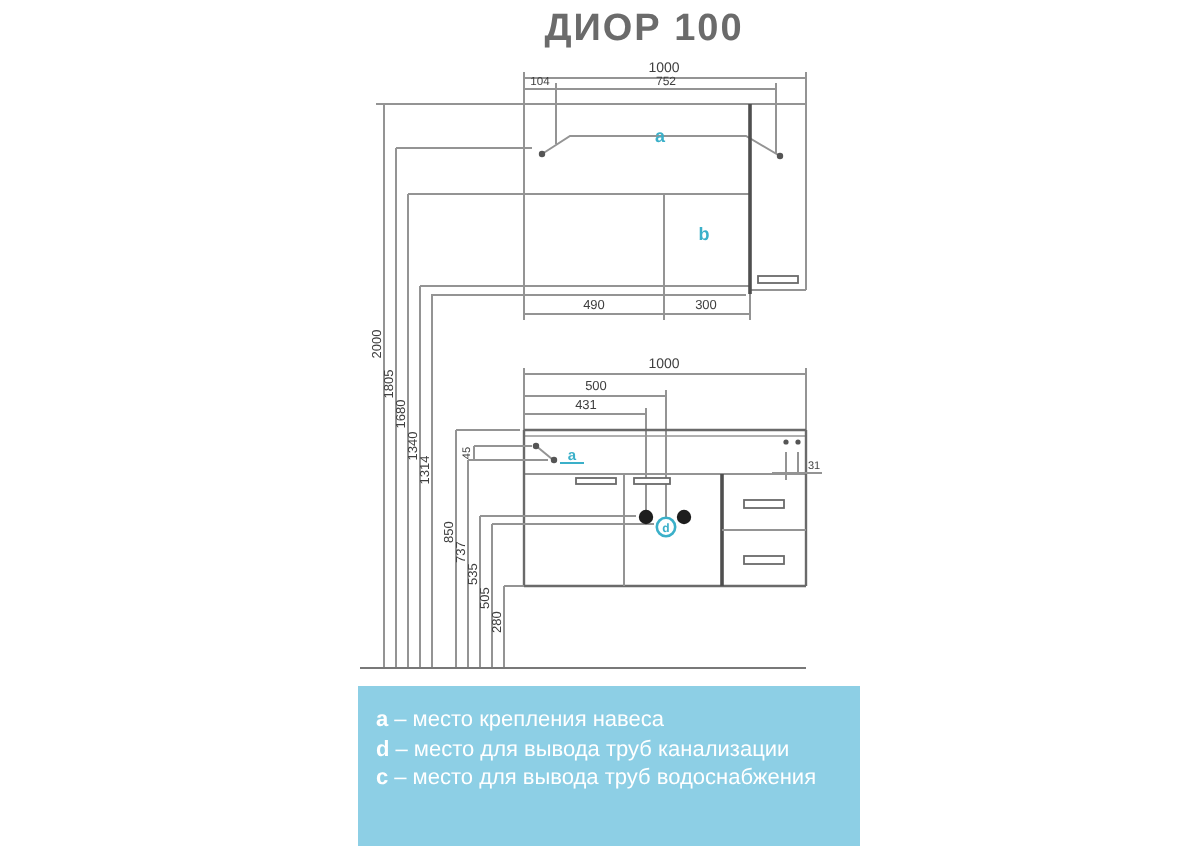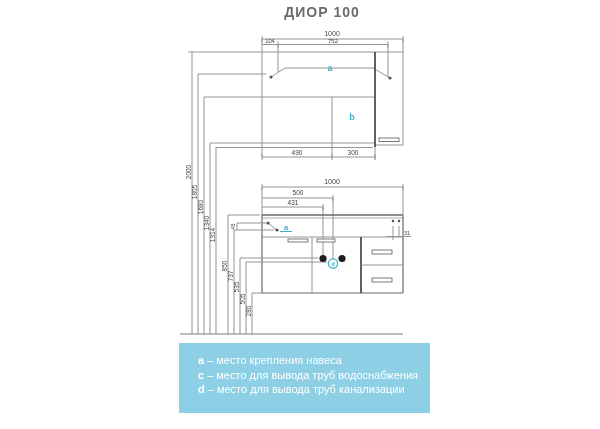--- a/index.html
+++ b/index.html
@@ -1,25 +1,25 @@
 <!DOCTYPE html>
 <html><head>
 <meta charset="utf-8">
 <style>
   html,body{margin:0;padding:0;background:#fff;}
   .stage{position:relative;width:600px;height:429px;background:#ffffff;overflow:hidden;
          font-family:"Liberation Sans",sans-serif;}
   .title{position:absolute;left:222px;top:4px;width:200px;text-align:center;
-         font-size:14px;font-weight:700;color:#6b6b6b;letter-spacing:1px;}
+         font-size:19px;font-weight:700;color:#6b6b6b;letter-spacing:1px;}
   svg{position:absolute;left:0;top:0;}
   .dimtxt{font-family:"Liberation Sans",sans-serif;fill:#3f3f3f;}
   .marker{font-family:"Liberation Sans",sans-serif;fill:#3bb0c9;font-weight:700;}
-  .legend{position:absolute;left:179px;top:343px;width:251px;height:70px;
+  .legend{position:absolute;left:179px;top:343px;width:251px;height:80px;
           background:#8dcfe5;color:#ffffff;font-size:11px;line-height:14.6px;
-          padding:10px 0 0 19px;box-sizing:border-box;}
+          padding:10px 0 0 9px;box-sizing:border-box;}
   .legend .row{white-space:nowrap;}
   .legend .lk{font-weight:700;margin-right:3px;}
 </style>
 </head>
 <body>
 
 <div class="stage">
 
   <div class="title">ДИОР 100</div>
 
@@ -147,17 +147,17 @@
     <text class="dimtxt" x="250.5" y="311" font-size="6.5" text-anchor="middle" transform="rotate(-90 250.5 311)">280</text>
 
     <text class="marker" x="330" y="71" font-size="9" text-anchor="middle">a</text>
     <text class="marker" x="352" y="120" font-size="9" text-anchor="middle">b</text>
     <text class="marker" x="286" y="230" font-size="7.5" text-anchor="middle">a</text>
     <text class="marker" x="333" y="266" font-size="6" text-anchor="middle">d</text>
   </svg>
 
   <div class="legend">
     <div class="row"><span class="lk">a</span><span>– место крепления навеса</span></div>
+    <div class="row"><span class="lk">d</span><span>– место для вывода труб канализации</span></div>
     <div class="row"><span class="lk">c</span><span>– место для вывода труб водоснабжения</span></div>
-    <div class="row"><span class="lk">d</span><span>– место для вывода труб канализации</span></div>
   </div>
 
 </div>
 
 </body></html>

